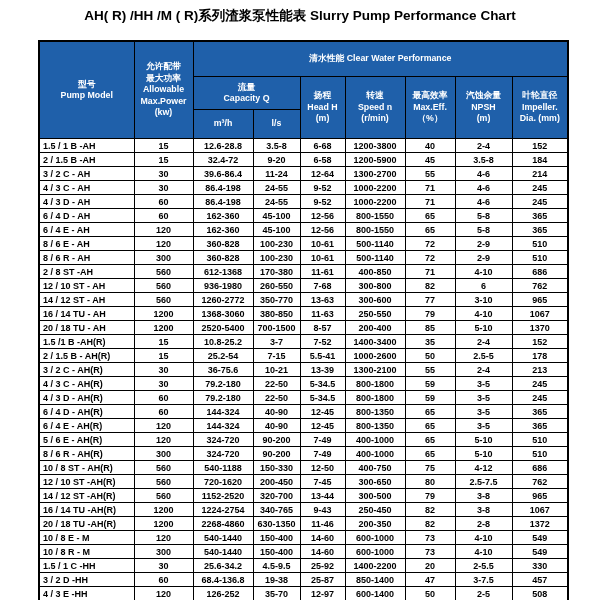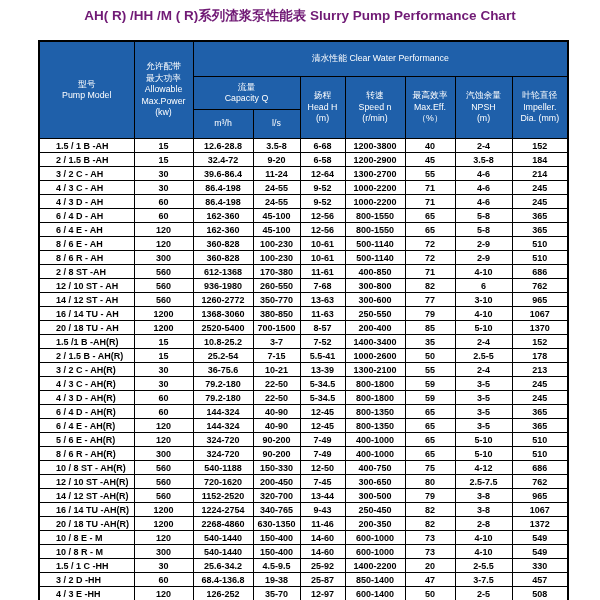--- a/index.html
+++ b/index.html
@@ -16,21 +16,21 @@
     overflow: hidden;
   }
   .title {
     position: absolute;
     top: 7px;
     left: 0;
     width: 100%;
     text-align: center;
     font-size: 13.5px;
     font-weight: bold;
-    color: #701a75;
+    color: #000000;
     letter-spacing: 0px;
   }
   table.perf {
     position: absolute;
     left: 38px;
     top: 40px;
     width: 529px;
     border-collapse: collapse;
     table-layout: fixed;
     border: 2px solid #000000;
@@ -38,40 +38,40 @@
   table.perf th, table.perf td {
     border: 1px solid #000000;
     padding: 0;
     text-align: center;
     vertical-align: middle;
     overflow: hidden;
   }
   table.perf th {
     background: #1f60aa;
     color: #ffffff;
-    font-weight: normal;
+    font-weight: bold;
     font-size: 8.8px;
     line-height: 1.3;
     white-space: pre-line;
   }
   th.hrow1 { height: 34px; font-size: 9.5px; }
   th.hrow2 { height: 32px; }
   th.hrow3 { height: 28px; font-size: 9.2px; }
   th.span-all { font-size: 9px; }
   table.perf td {
     height: 13px;
     line-height: 12px;
     font-size: 9px;
     font-weight: bold;
     color: #000000;
     white-space: nowrap;
   }
   table.perf td.model {
     text-align: left;
-    padding-left: 16px;
+    padding-left: 3px;
   }
 </style>
 </head>
 <body>
 
 <div class="page">
   <div class="title">AH( R) /HH /M ( R)系列渣浆泵性能表 Slurry Pump Performance Chart</div>
 
   <table class="perf">
     <colgroup>
@@ -131,21 +131,21 @@
           <td>40</td>
           <td>2-4</td>
           <td>152</td>
         </tr>
         <tr>
           <td class="model">2 / 1.5 B -AH</td>
           <td>15</td>
           <td>32.4-72</td>
           <td>9-20</td>
           <td>6-58</td>
-          <td>1200-2900</td>
+          <td>1200-5900</td>
           <td>45</td>
           <td>3.5-8</td>
           <td>184</td>
         </tr>
         <tr>
           <td class="model">3 / 2 C - AH</td>
           <td>30</td>
           <td>39.6-86.4</td>
           <td>11-24</td>
           <td>12-64</td>

